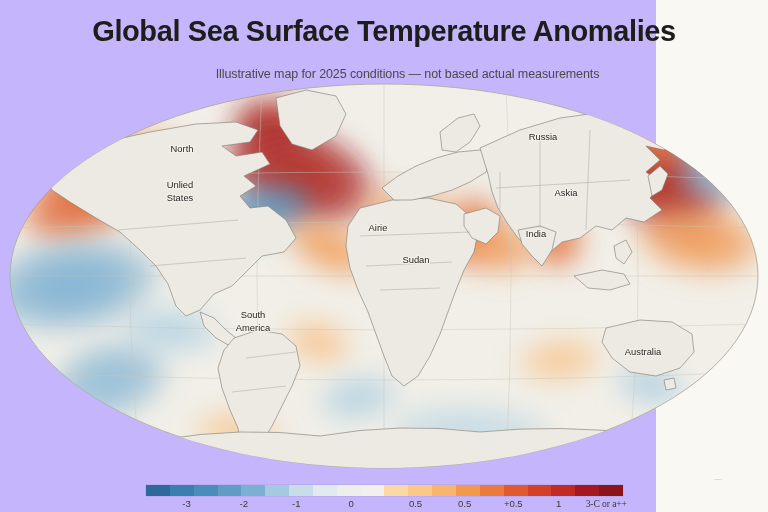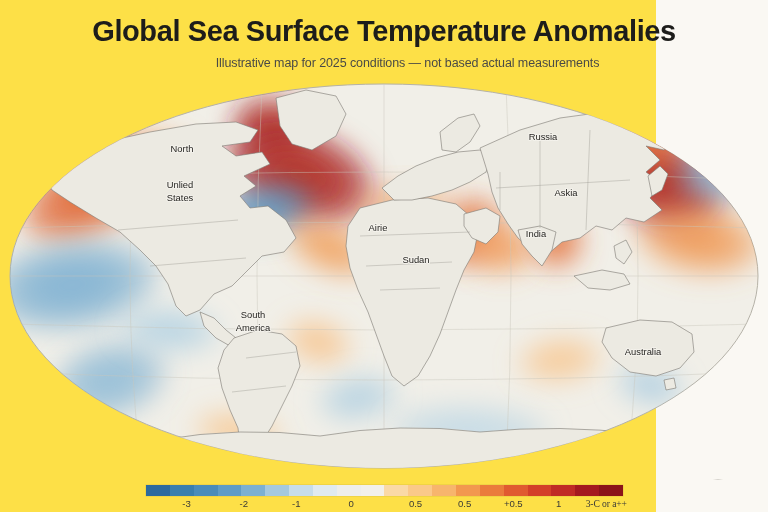--- a/index.html
+++ b/index.html
@@ -3,31 +3,31 @@
 <meta charset="utf-8">
 <title>Global Sea Surface Temperature Anomalies</title>
 <style>
   html,body{margin:0;padding:0;}
   body{
     width:768px;height:512px;overflow:hidden;
     background:#faf8f3;
     font-family:"Liberation Sans","DejaVu Sans",sans-serif;
     -webkit-font-smoothing:antialiased;
   }
-  #page{position:relative;width:656px;height:512px;background:#fde047;}
+  #page{position:relative;width:656px;height:512px;background:#c4b5fd;}
 
   
   #header{position:absolute;top:0;left:0;width:768px;text-align:center;}
   #title{
     margin:0;padding-top:16px;
     font-size:29px;font-weight:700;letter-spacing:-0.4px;
     color:#1d1d1b;line-height:1.1;
   }
   #subtitle{
-    margin:1px;padding-top:7px;
+    margin:12px;padding-top:7px;
     font-size:12.5px;font-weight:400;color:#4a4a46;letter-spacing:-0.1px;padding-left:47px;
   }
 
   
   #map-wrap{position:absolute;left:0;top:80px;width:768px;height:400px;}
   #map-svg{display:block;width:768px;height:400px;}
 
   .graticule{fill:none;stroke:#c9c6bd;stroke-width:.6;opacity:.75;}
   .globe-edge{fill:#f1efe8;stroke:#b5b2a8;stroke-width:1;}
   .land{fill:#eceae2;stroke:#7e7c75;stroke-width:.62;stroke-linejoin:round;}

